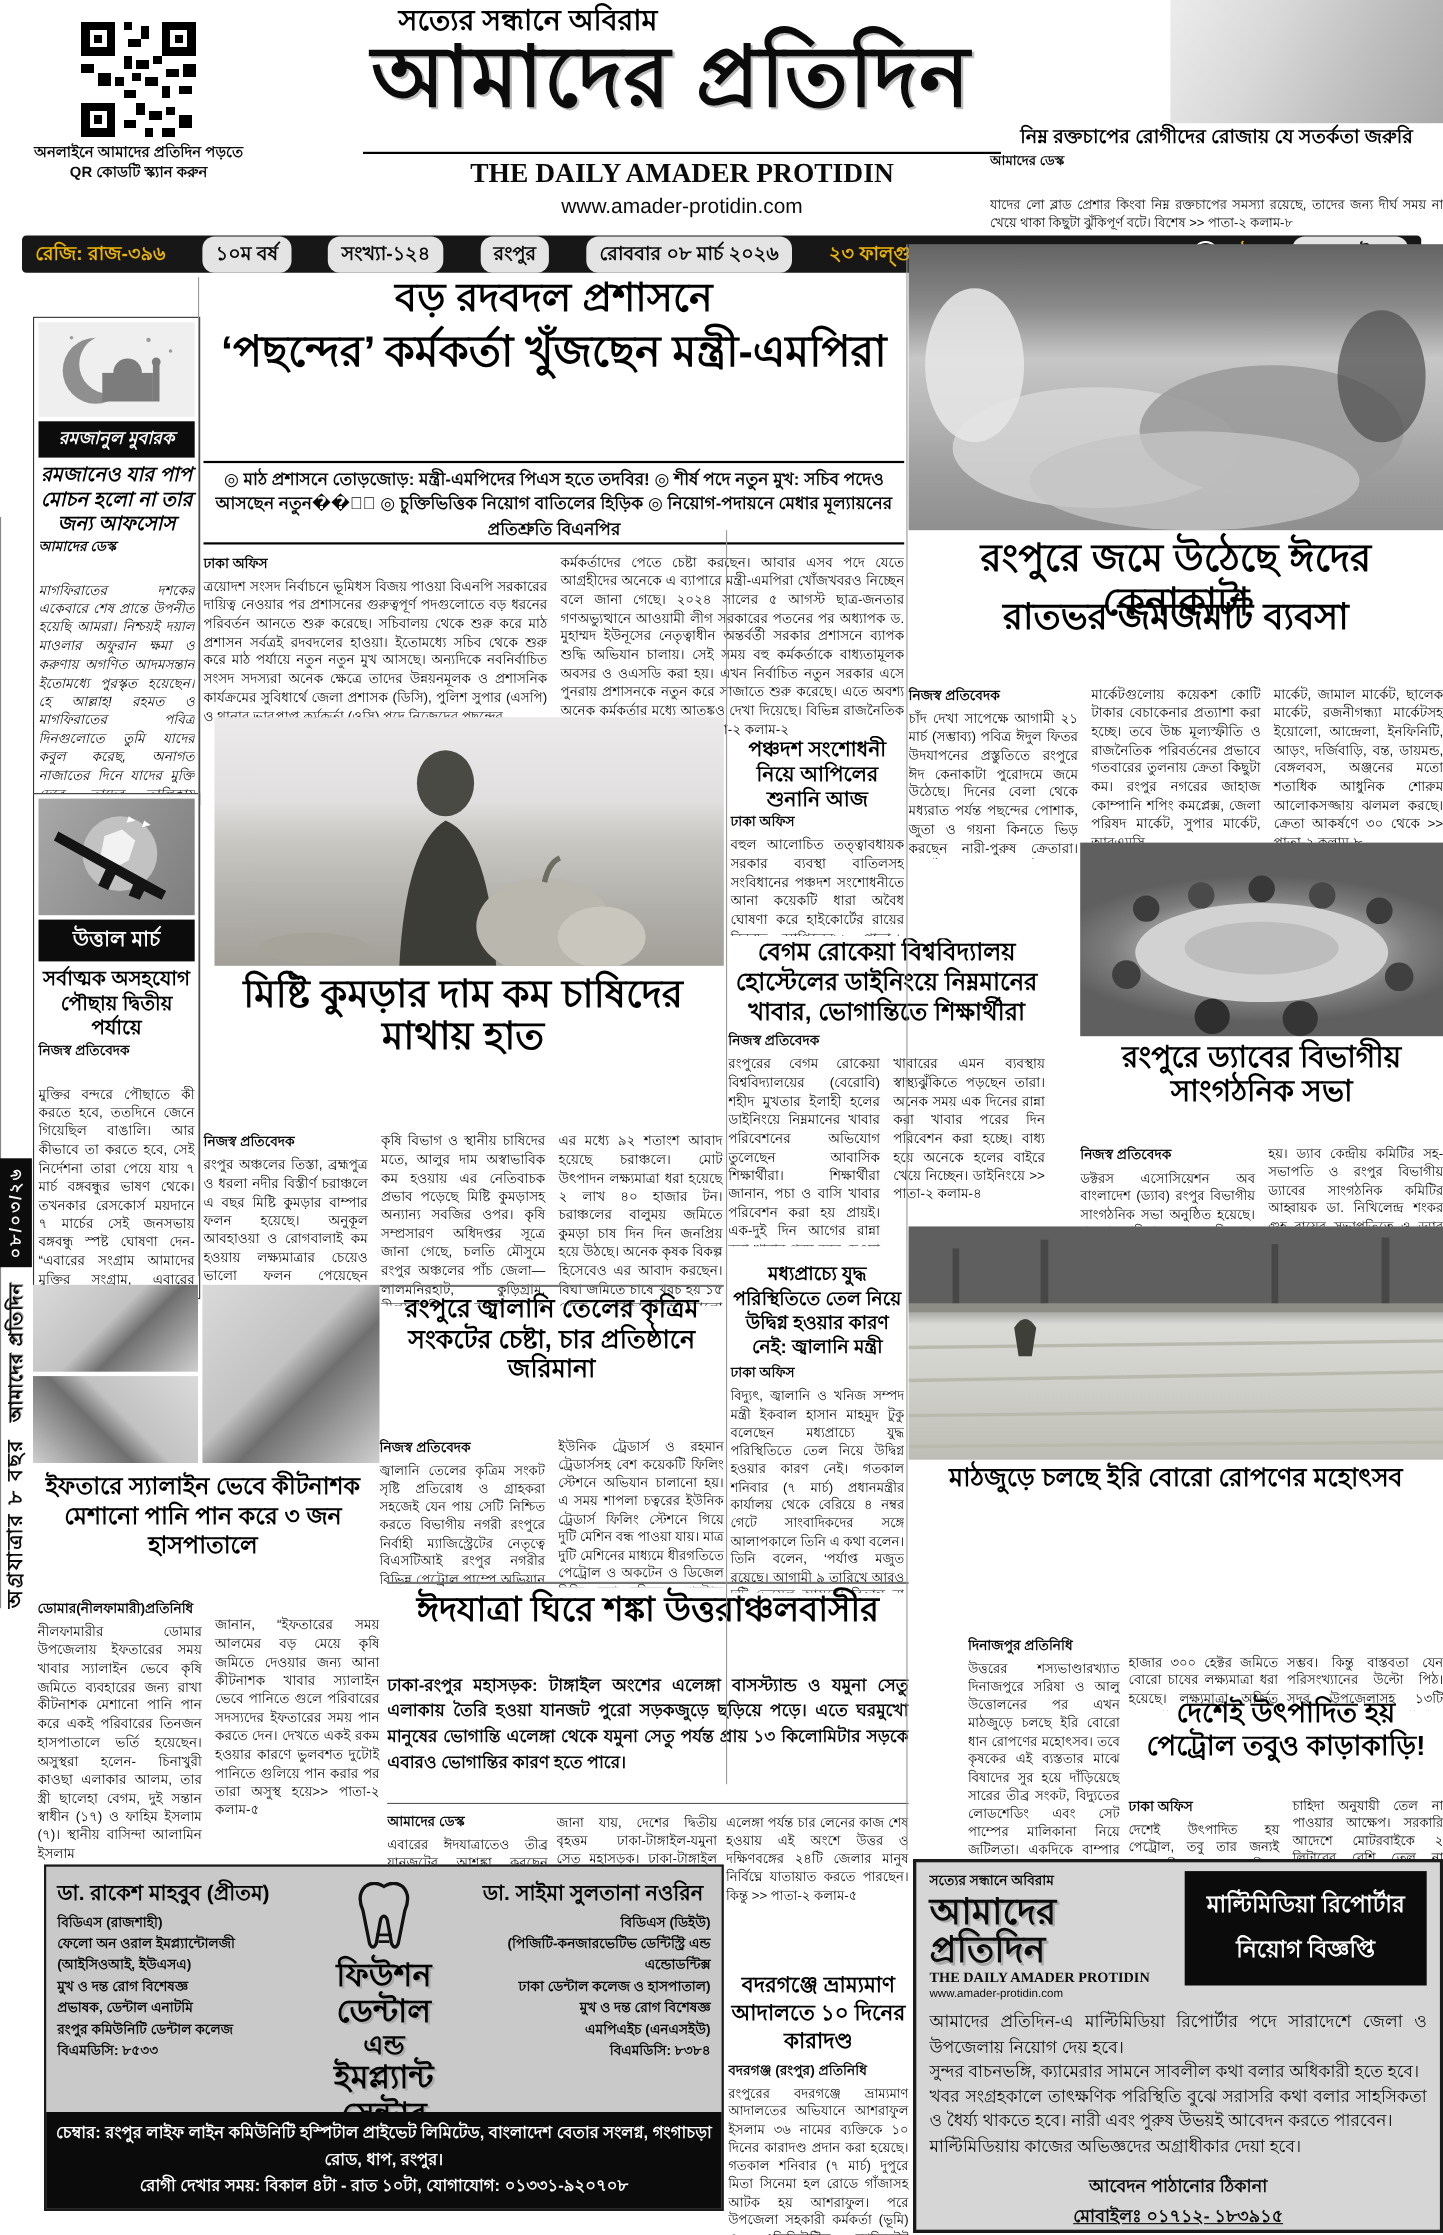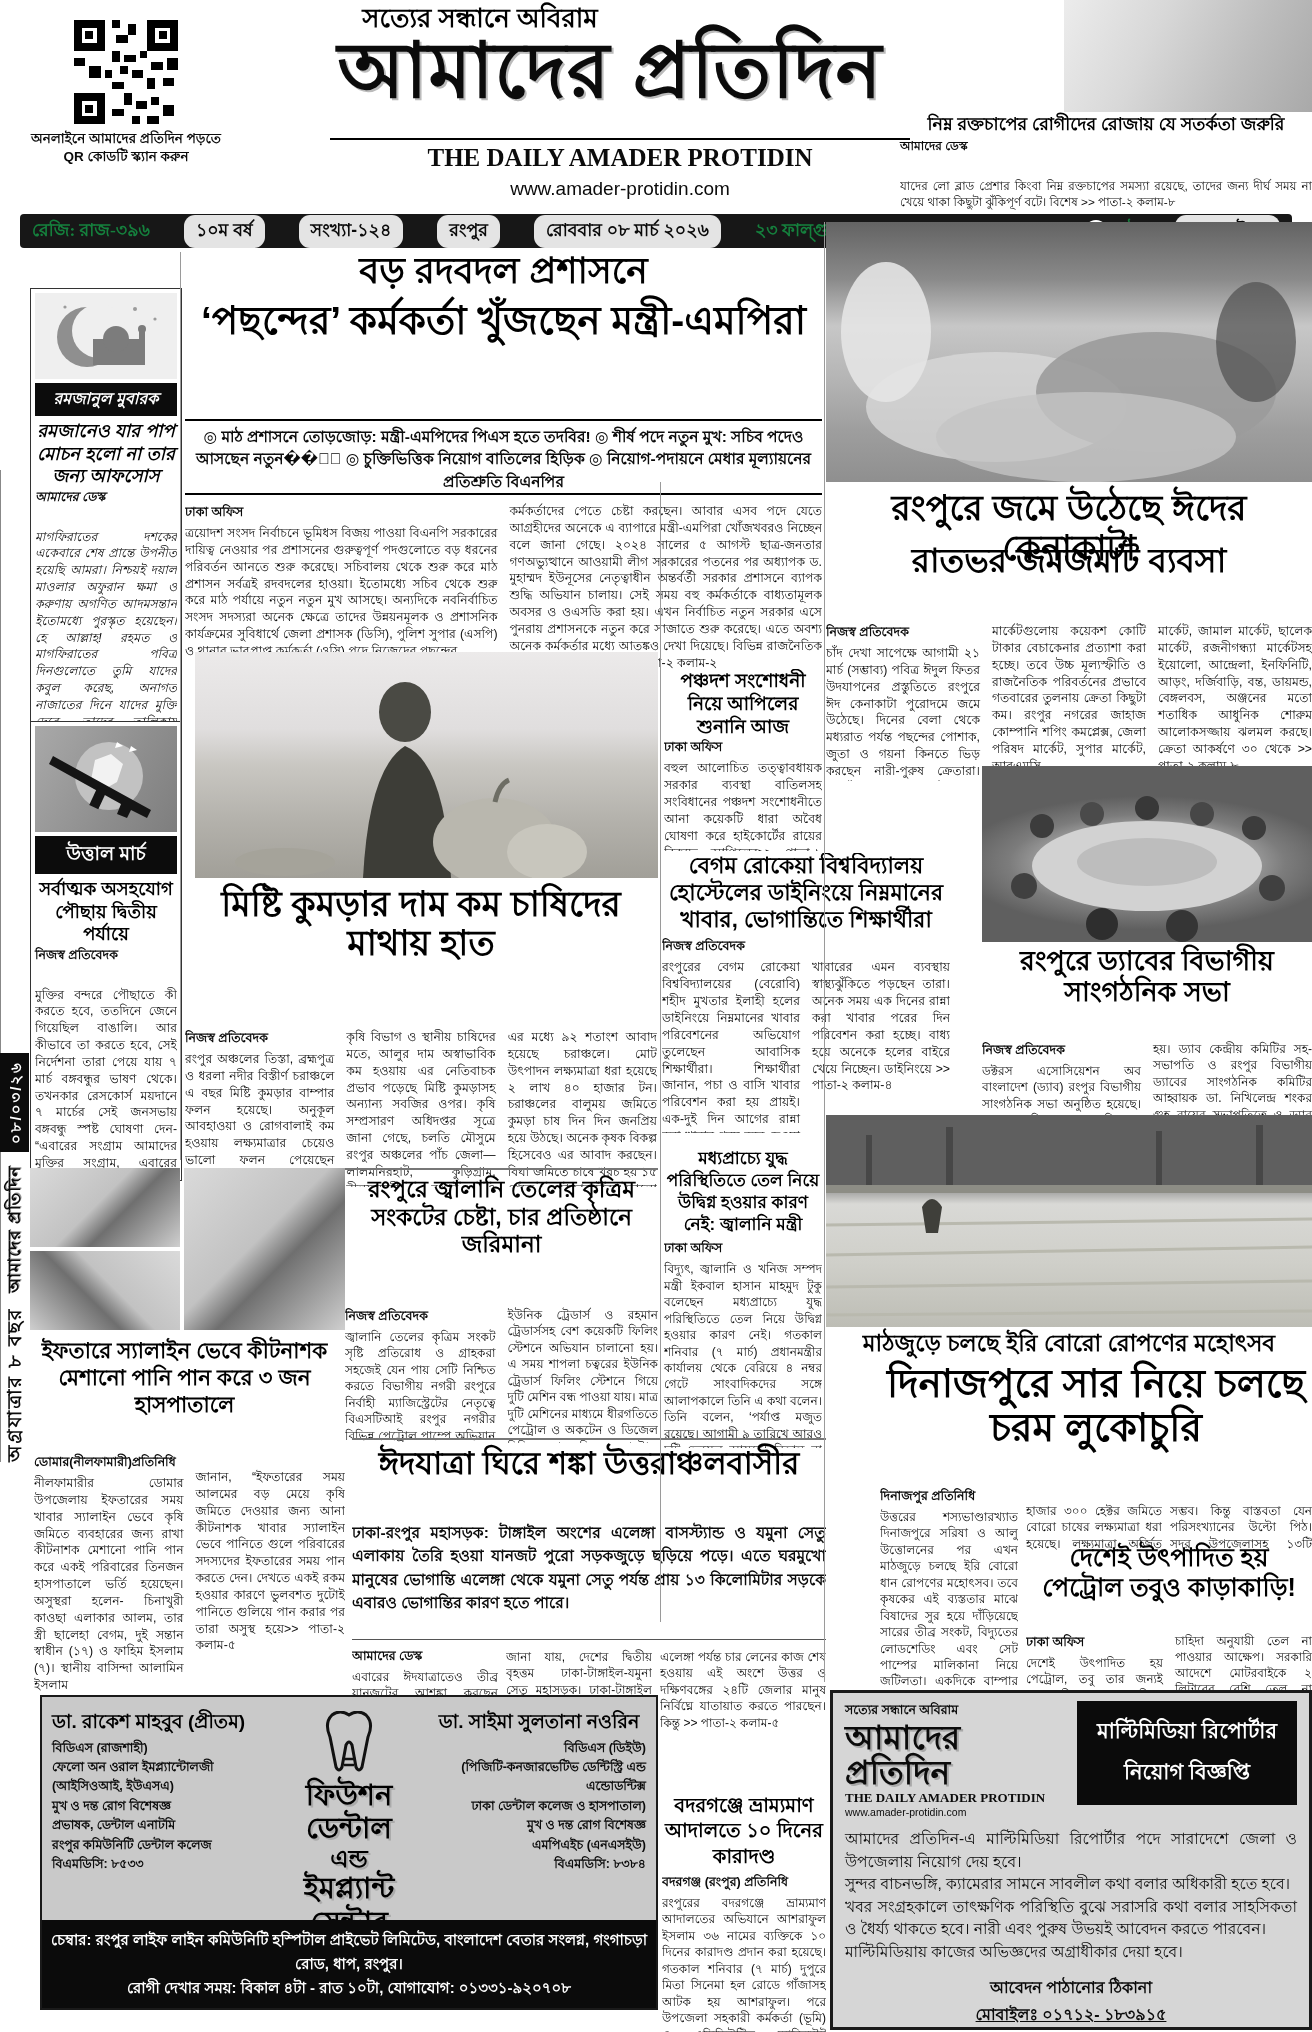--- a/index.html
+++ b/index.html
@@ -24,21 +24,21 @@
   .ph-pumpkin{background:linear-gradient(#eceaea 0%,#e0dede 34%,#c9c7c2 50%,#b3b1ab 75%,#a19f98 100%);}
   .ph-meeting{background:radial-gradient(ellipse 58% 38% at 50% 55%,#cfcfcf 0%,#b9b9b9 40%,#7c7c7c 72%,#5f5f5f 100%);}
   .ph-rice{background:linear-gradient(#7a7a7a 0%,#6d6d6d 30%,#d9d9d6 42%,#cfcfc9 70%,#bdbdb5 100%);}
   .ph-saline{background:linear-gradient(135deg,#dadada 0%,#c2c2c2 45%,#6f6f6f 60%,#cfcfcf 100%);}
   .ph-mosque{background:#efefef;}
   .ph-rifle{background:linear-gradient(120deg,#a9a9a9,#8e8e8e 60%,#7e7e7e);}
   
   #datebar{left:20px;top:214px;width:1272px;height:34px;background:#171717;border-radius:4px;
            display:flex;align-items:center;justify-content:space-between;padding:0 12px;box-sizing:border-box;
            font-weight:bold;font-size:17.5px;white-space:nowrap;}
-  .seg-d{color:#15803d;font-family:Liberation Serif, serif;}
+  .seg-d{color:#eab308;}
   .seg-l{background:#e4e4e4;color:#0a0a0a;border-radius:11px;padding:2px 12px;}
   .circle4{display:inline-block;border:2px solid #fff;border-radius:50%;width:20px;height:20px;line-height:20px;text-align:center;font-size:14px;}
   
   #vstrip{left:0;top:470px;width:28px;height:992px;border-right:1px solid #888;
           writing-mode:vertical-rl;transform:rotate(180deg);display:flex;align-items:center;gap:14px;
           font-weight:bold;}
   #vstrip .vslogan{font-size:19px;letter-spacing:2px;}
   #vstrip .vbrand{font-size:17px;letter-spacing:1px;text-shadow:1px 1px 0 #999;}
   #vstrip .vdate{background:#0c0c0c;color:#fff;font-size:15px;padding:8px 2px;letter-spacing:2px;}
   .adborder{border:2.5px solid #1a1a1a;background:#c9c9c9;}
@@ -309,21 +309,20 @@
           <line x1="0" y1="110" x2="486" y2="104"></line>
           <line x1="0" y1="140" x2="486" y2="132"></line>
           <line x1="0" y1="172" x2="486" y2="166"></line>
           <line x1="0" y1="200" x2="486" y2="196"></line>
         </g>
       <path d="M96 92 q10 -16 20 0 l-4 26 h-12z" fill="#3f3f3a"></path>
     </svg>
   </div>
   <div class="abs ctr hd" style="left:826px;top:1330px;width:486px;font-size:23px;">মাঠজুড়ে চলছে ইরি বোরো রোপণের মহোৎসব</div>
 
-  <div class="abs ctr hd" style="left:880px;top:1362px;width:432px;font-size:39px;line-height:1.12;">দিনাজপুরে সার নিয়ে চলছে চরম লুকোচুরি</div>
   <div class="abs clip" style="left:880px;top:1466px;width:138px;height:212px;">
     <div class="by">দিনাজপুর প্রতিনিধি</div>
     <div class="bd" style="font-size:12px;">উত্তরের শস্যভাণ্ডারখ্যাত দিনাজপুরে সরিষা ও আলু উত্তোলনের পর এখন মাঠজুড়ে চলছে ইরি বোরো ধান রোপণের মহোৎসব। তবে কৃষকের এই ব্যস্ততার মাঝে বিষাদের সুর হয়ে দাঁড়িয়েছে সারের তীব্র সংকট, বিদ্যুতের লোডশেডিং এবং সেট পাম্পের মালিকানা নিয়ে জটিলতা। একদিকে বাম্পার ফলনের আশা, অন্যদিকে অসাধু ডিলারদের সিন্ডিকেট, সব মিলিয়ে মাঠের লড়াইয়ে বিপর্যস্ত উত্তরের কৃষকরা। দিনাজপুর কৃষি বিভাগের তথ্যমতে, চলতি মৌসুমে জেলায় ১ লাখ ৭৬</div>
   </div>
   <div class="abs clip bd" style="left:1026px;top:1482px;width:136px;height:52px;font-size:12px;">হাজার ৩০০ হেক্টর জমিতে বোরো চাষের লক্ষ্যমাত্রা ধরা হয়েছে। লক্ষ্যমাত্রা অর্জিত হলে প্রায় ৭ লাখ ৭৫ হাজার মেট্রিক টন চাল উৎপাদন</div>
   <div class="abs clip bd" style="left:1170px;top:1482px;width:142px;height:52px;font-size:12px;">সম্ভব। কিন্তু বাস্তবতা যেন পরিসংখ্যানের উল্টো পিঠ। সদর উপজেলাসহ ১৩টি উপজেলায় চলছে&gt;&gt; পাতা-২ কলাম-৭</div>
 
   <div class="abs ctr hd" style="left:1026px;top:1542px;width:286px;font-size:25px;line-height:1.2;">দেশেই উৎপাদিত হয় পেট্রোল তবুও কাড়াকাড়ি!</div>
   <div class="abs flexrow clip" style="left:1026px;top:1612px;width:286px;height:70px;">
     <div>

